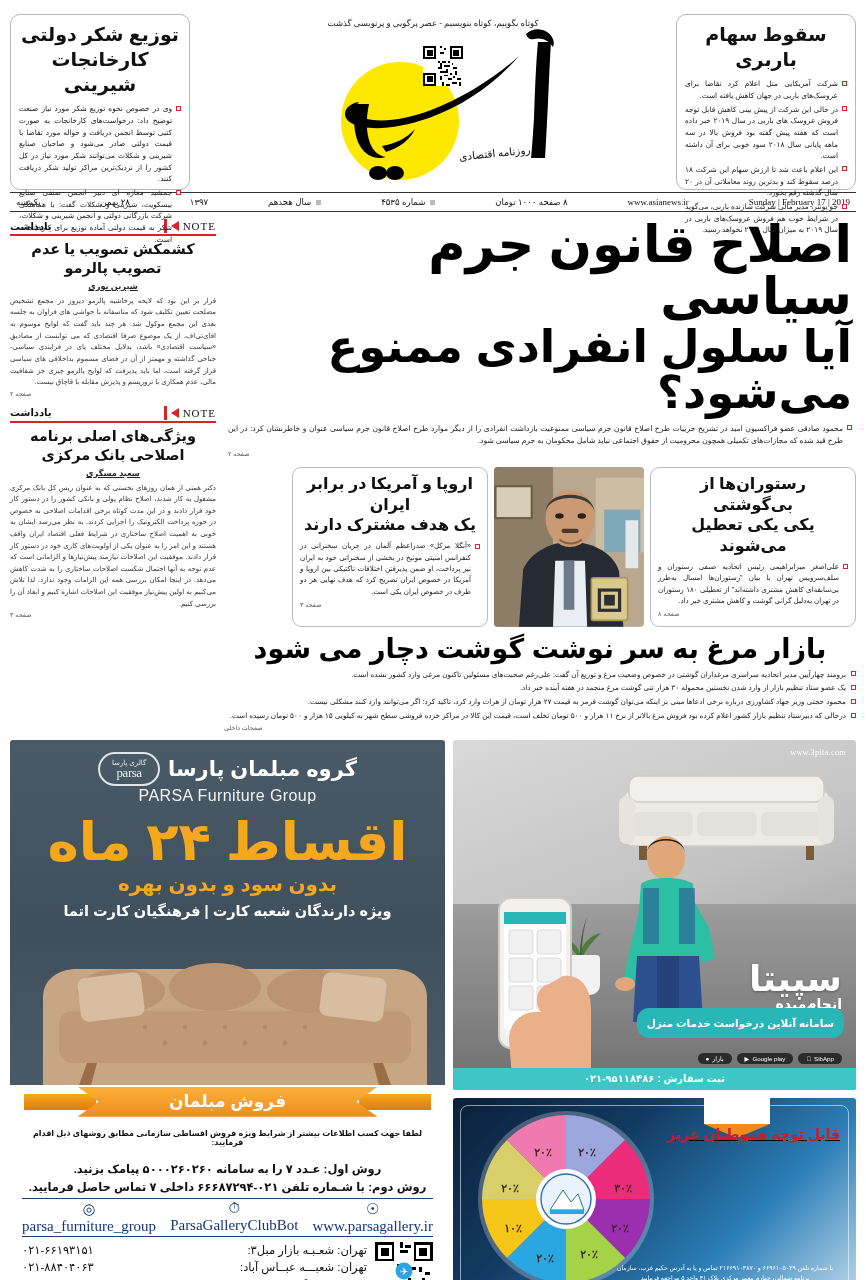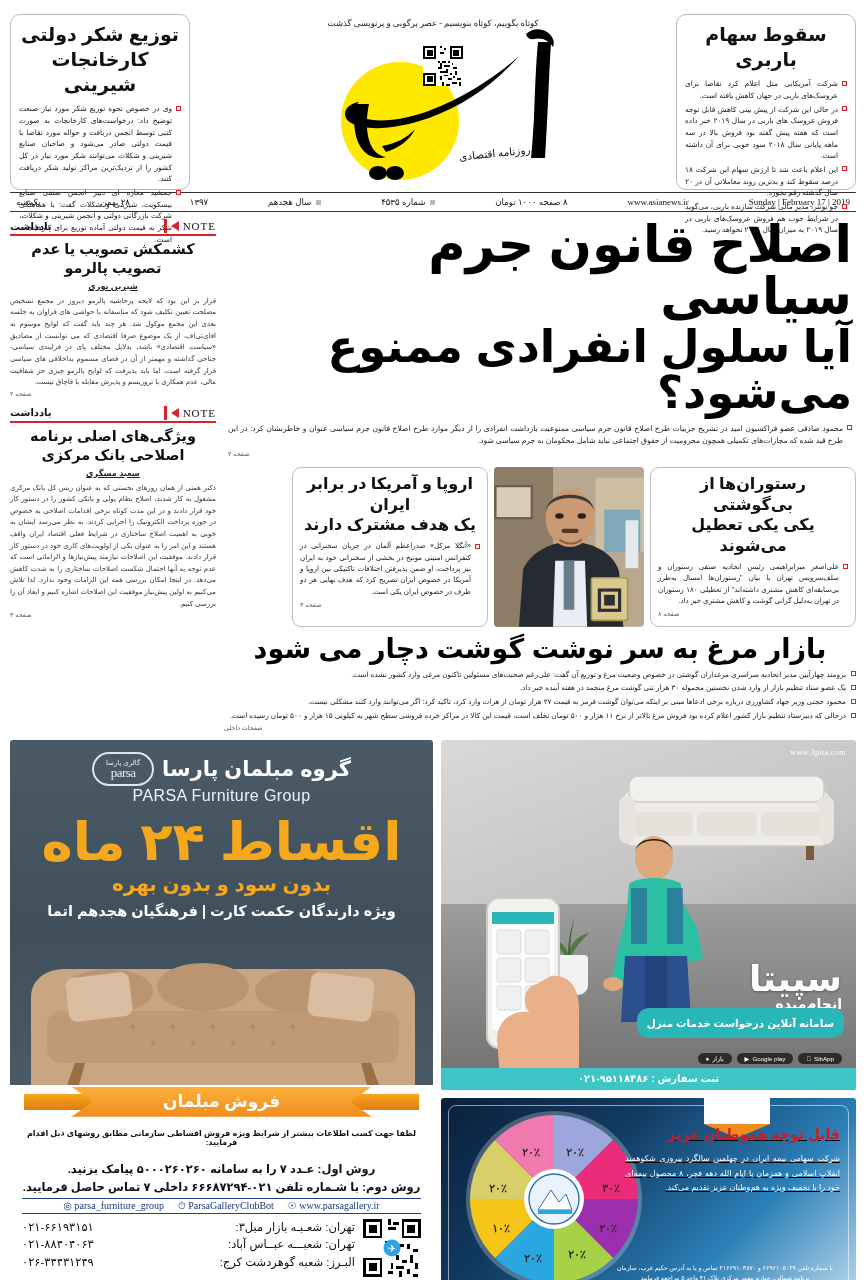--- a/index.html
+++ b/index.html
@@ -173,21 +173,21 @@
            color: #fff; font-size: 17px; font-weight: bold;
            clip-path: polygon(0 0,100% 0,93% 50%,100% 100%,0 100%,7% 50%); }
   .ribbon-l, .ribbon-r { position: absolute; top: 9px; width: 72px; height: 16px;
            background: linear-gradient(180deg,#f5a81c,#e07b10); }
   .ribbon-l { left: 14px; } .ribbon-r { right: 14px; }
   .parsa-info { padding: 4px 12px 0; text-align: center; }
   .pi-lead { font-size: 8px; color: #111; font-weight: bold; margin-bottom: 15px; }
   .pi-m { font-size: 11.5px; color: #111; font-weight: bold; margin-bottom: 4px; }
   .pi-social { margin-top: 4px; border-top: 1px solid #1f3f7a; border-bottom: 1px solid #1f3f7a;
            padding: 1px 0; display: flex; align-items: center; justify-content: center; gap: 14px;
-           color: #14377a; font-size: 10px; direction: ltr; font-family: "Liberation Serif", serif; }
+           color: #14377a; font-size: 15px; direction: ltr; font-family: "Liberation Serif", serif; }
   .parsa-branches { display: flex; gap: 8px; padding: 5px 12px 0; align-items: flex-start; }
   .qr-parsa { width: 58px; height: 58px; position: relative; flex-shrink: 0; }
   .tg-dot { position: absolute; left: 50%; top: 50%; transform: translate(-50%,-50%);
            width: 17px; height: 17px; background: #2ca5e0; border-radius: 50%;
            color: #fff; font-size: 10px; display: flex; align-items: center; justify-content: center; }
   .branch-list { flex: 1; text-align: right; }
   .branch-list div { font-size: 11.5px; color: #111; line-height: 1.52;
            display: flex; justify-content: space-between; }
 </style>
 </head>
@@ -509,41 +509,40 @@
               <text x="112" y="148">۲۰٪</text>
             <text x="68" y="152">۲۰٪</text>
               <text x="36" y="122">۱۰٪</text>
             <text x="33" y="82">۲۰٪</text>
               <text x="66" y="46">۲۰٪</text>
           </g>
         </svg>
 
         <div class="insur-text">
           <div class="insur-title">قابل توجه هموطنان عزیز</div>
-          <div class="insur-body">شرکت سهامی بیمه ایران در چهلمین سالگرد پیروزی شکوهمند انقلاب اسلامی و همزمان با ایام الله دهه فجر، ۸ محصول بیمه‌ای خود را با تخفیف ویژه به هم‌وطنان عزیز تقدیم می‌کند.</div>
         </div>
         <div class="insur-contact">با شماره تلفن ۶۶۹۶۱۰۵۰۲۹ و ۲۱۶۶۹۱۰۳۸۷۰ تماس و یا به آدرس حکیم غرب، سازمان برنامه شمالی، چهارم معمر مرکزی پلاک ۴۱ واحد ۵ مراجعه فرمایید</div>
       </div>
     </div>
 
     <div class="ads-right">
       <div class="parsa">
 
         <div class="parsa-top">
           <div class="parsa-logo-row">
             <div class="parsa-fa">گروه مبلمان پارسا</div>
             <div class="parsa-mark">
               <div class="m1">گالری پارسا</div>
               <div class="m2">parsa</div>
             </div>
           </div>
           <div class="parsa-en">PARSA Furniture Group</div>
           <div class="parsa-h1">اقساط ۲۴ ماه</div>
           <div class="parsa-h2">بدون سود و بدون بهره</div>
-          <div class="parsa-h3">ویژه دارندگان حکمت کارت | فرهنگیان هجدهم اتما</div>
+          <div class="parsa-h3">ویژه دارندگان شعبه کارت | فرهنگیان کارت اتما</div>
 
           <svg class="parsa-sofa" viewBox="0 0 420 150" preserveAspectRatio="none">
             <path d="M18 150 L18 62 C18 44 34 34 52 34 L368 34 C386 34 402 44 402 62 L402 150 Z" fill="#c8a583"></path>
             <rect x="34" y="76" width="352" height="52" rx="14" fill="#c09a76"></rect>
             <g fill="#bb9471">
               <ellipse cx="96" cy="56" rx="44" ry="22"></ellipse>
                 <ellipse cx="190" cy="52" rx="46" ry="24"></ellipse>
               <ellipse cx="286" cy="56" rx="44" ry="22"></ellipse>
             </g>
             <g fill="#d8bda0">

